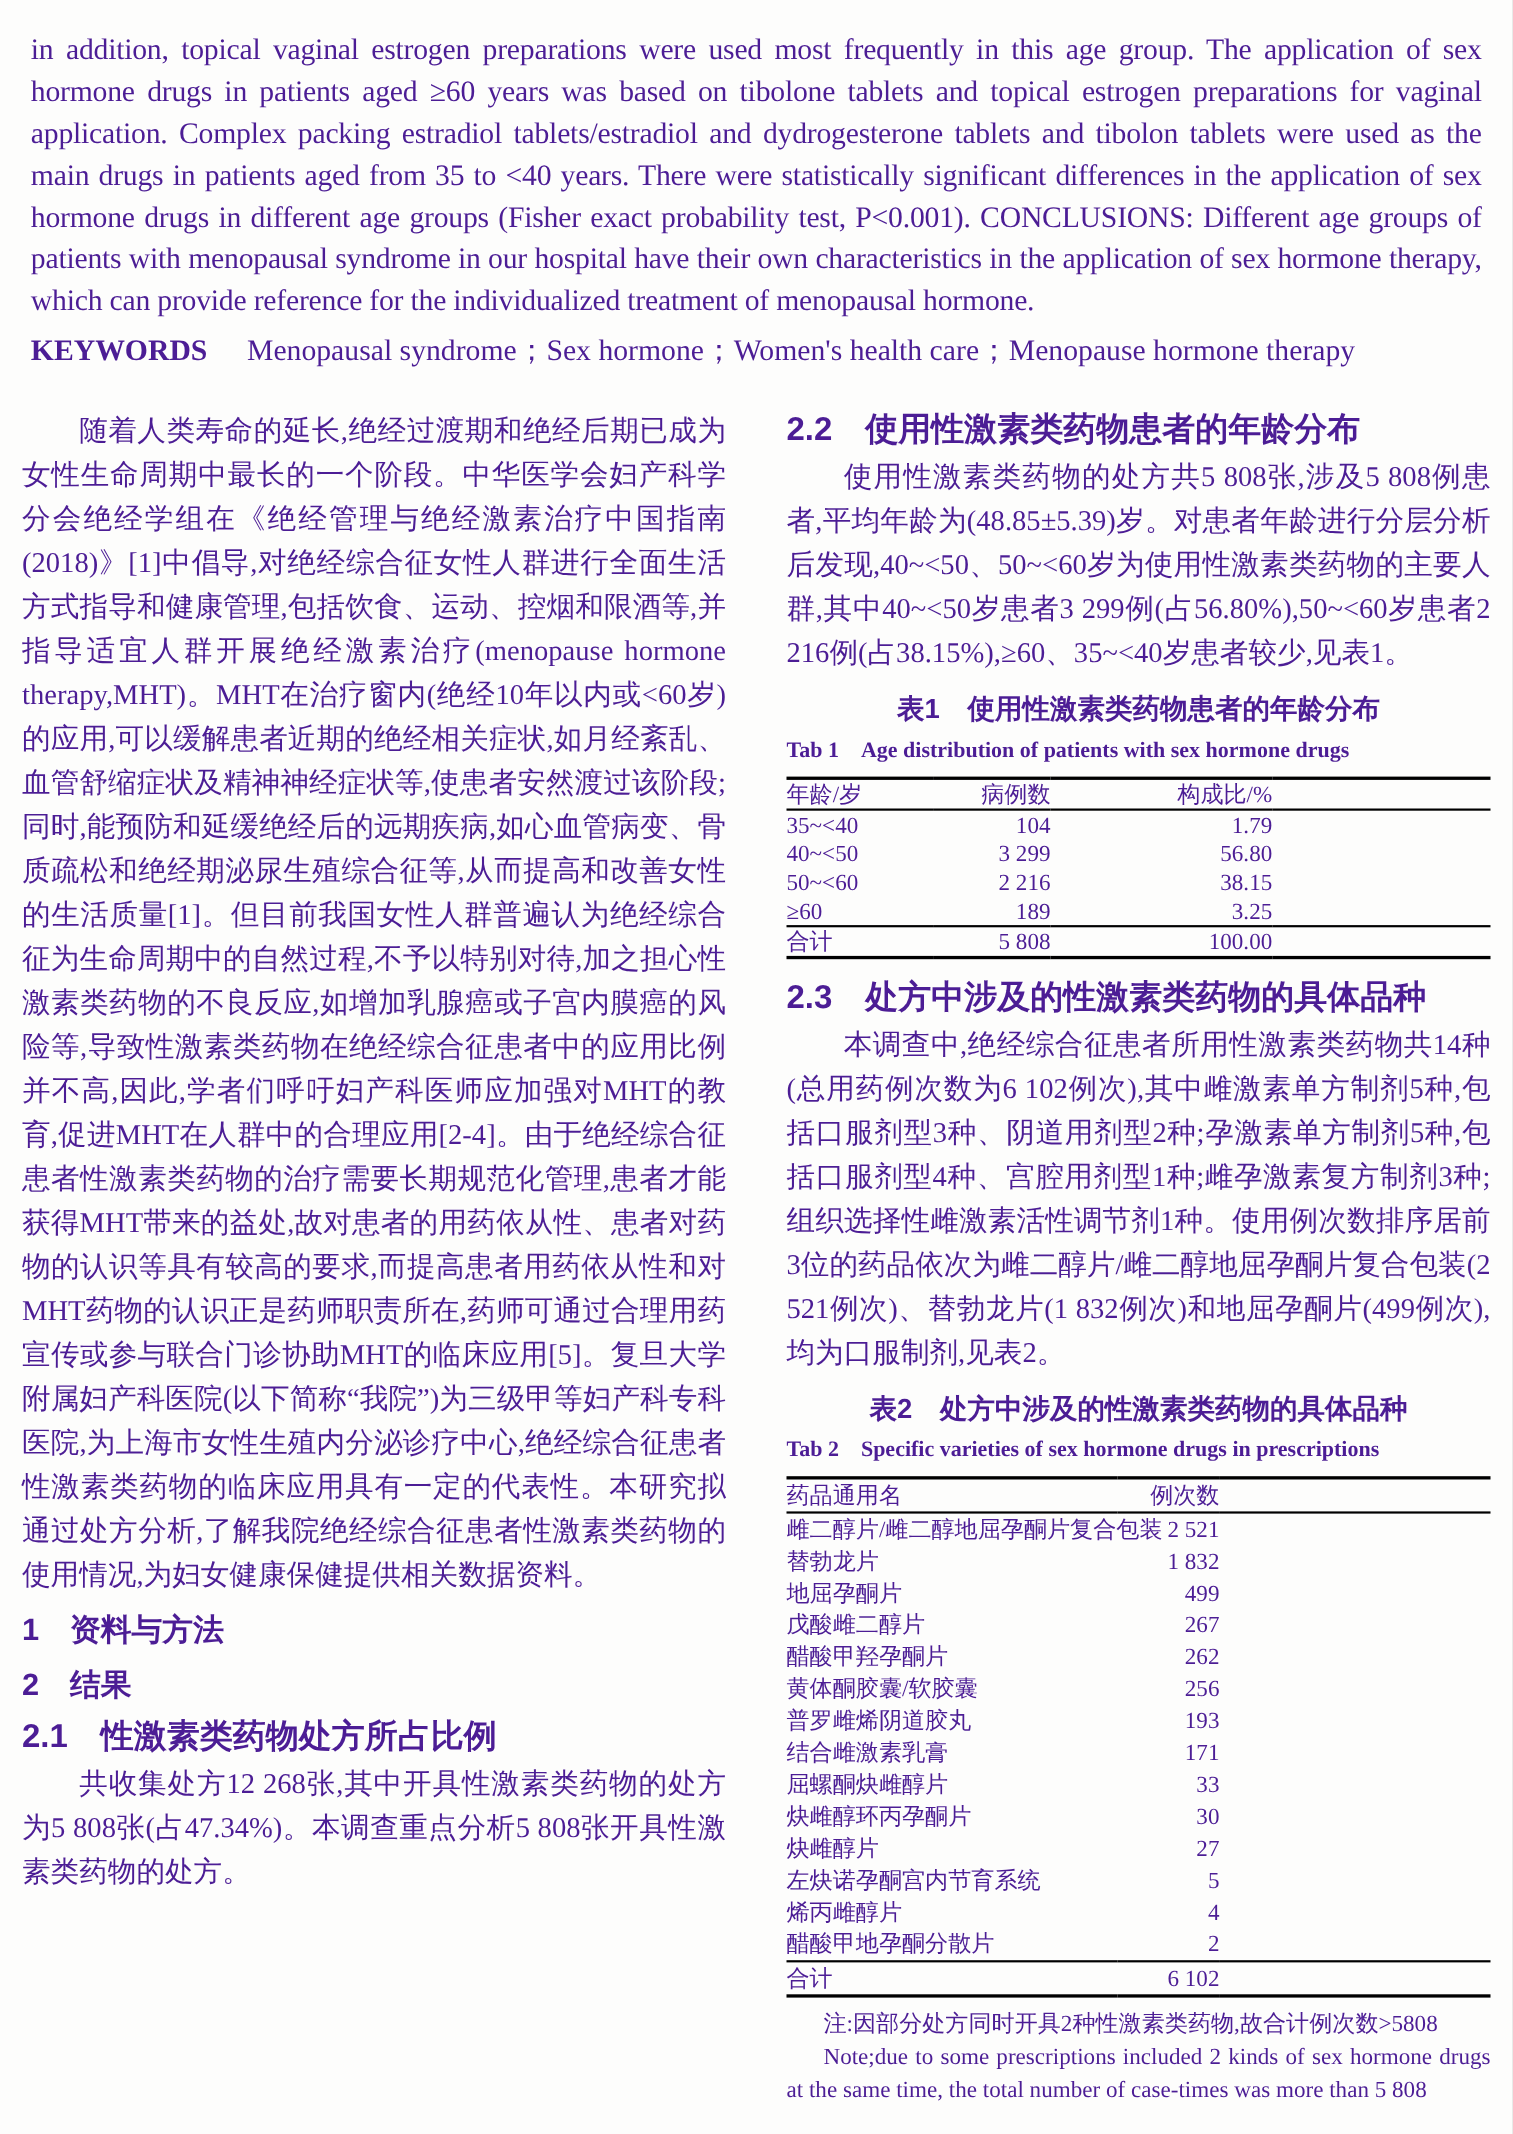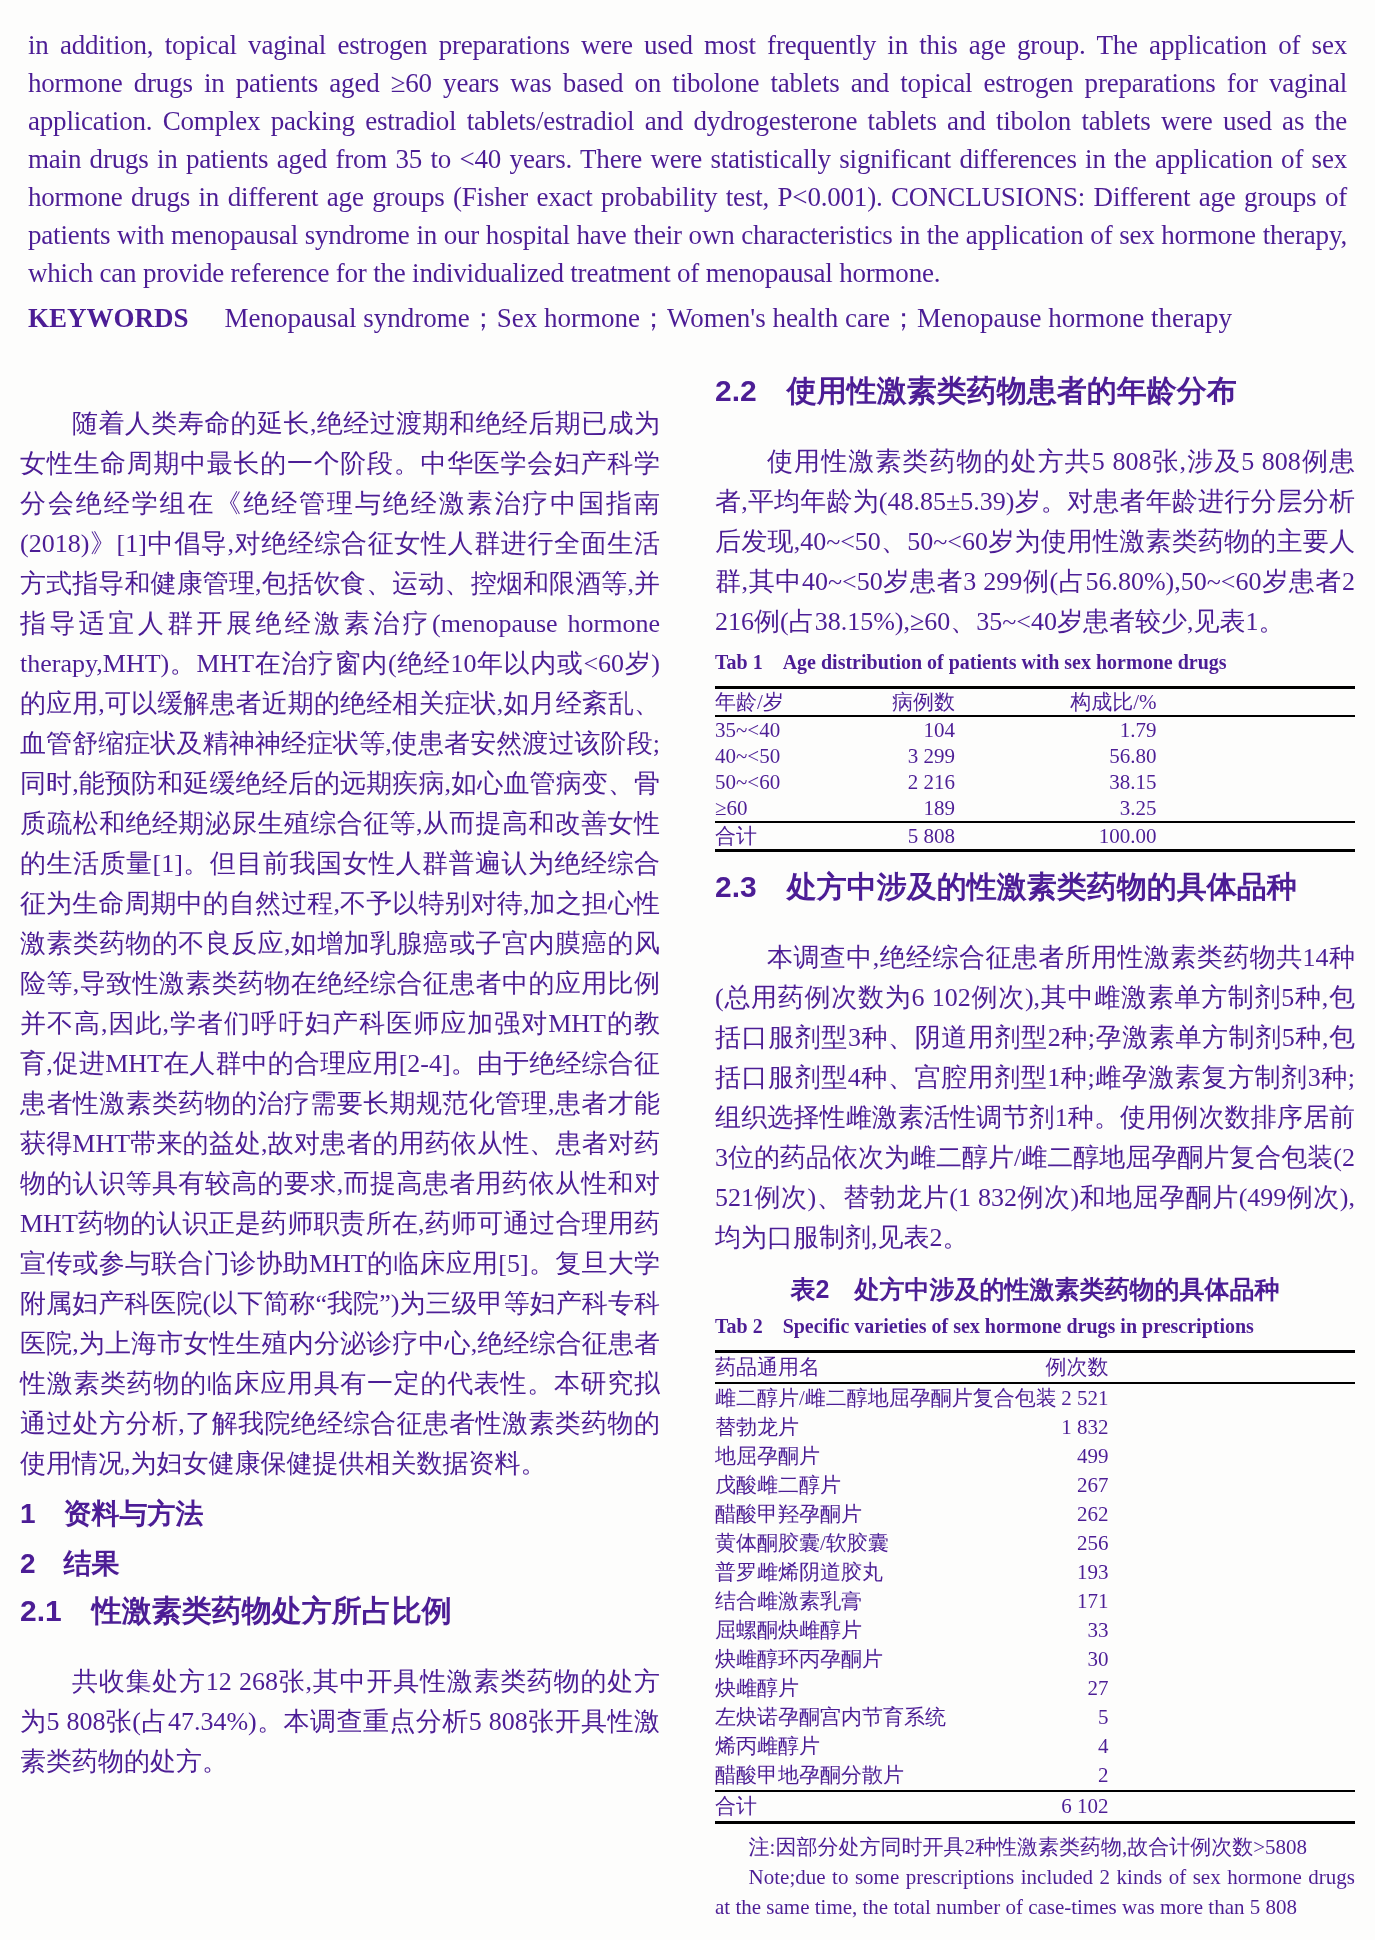--- a/index.html
+++ b/index.html
@@ -14,21 +14,21 @@
   .abstract {
     font-size:27px; line-height:38px; text-align:justify;
     letter-spacing:-0.2px; margin:0 8px;
   }
   .kwline { font-size:27px; line-height:36px; margin:8px 8px 0 8px; }
   .kw-label { font-weight:bold; margin-right:36px; }
   
   .columns { display:flex; gap:55px; margin-top:36px; }
   .col { width:640px; flex:0 0 640px; }
   .cn { font-size:26px; line-height:40px; text-align:justify; margin:0; }
-  .indent { text-indent:2em;margin-top:32px; }
+  .indent { text-indent:2em; }
   .h-l1 {
     font-family:"Liberation Sans", sans-serif; font-weight:bold;
     font-size:28px; line-height:40px; margin:10px 0 6px 0;
   }
   .h-l2 {
     font-family:"Liberation Sans", sans-serif; font-weight:bold;
     font-size:30px; line-height:38px; margin:8px 0 4px 0;
   }
   .h-l2.first { margin-top:0; }
   
@@ -75,20 +75,21 @@
 
       <div class="h-l1">2　结果</div>
       <div class="h-l2">2.1　性激素类药物处方所占比例</div>
       <p class="cn indent">共收集处方12 268张,其中开具性激素类药物的处方为5 808张(占47.34%)。本调查重点分析5 808张开具性激素类药物的处方。</p>
     </div>
 
     <div class="col">
       <div class="h-l2 first">2.2　使用性激素类药物患者的年龄分布</div>
       <p class="cn indent">使用性激素类药物的处方共5 808张,涉及5 808例患者,平均年龄为(48.85±5.39)岁。对患者年龄进行分层分析后发现,40~&lt;50、50~&lt;60岁为使用性激素类药物的主要人群,其中40~&lt;50岁患者3 299例(占56.80%),50~&lt;60岁患者2 216例(占38.15%),≥60、35~&lt;40岁患者较少,见表1。</p>
 
+      <div class="cap-cn">表1　使用性激素类药物患者的年龄分布</div>
       <div class="cap-en">Tab 1　Age distribution of patients with sex hormone drugs</div>
 
       <table class="ptable t1">
         <colgroup>
             <col style="width:21%">
             <col style="width:16.5%">
             <col style="width:31.5%">
             <col style="width:31%">
           </colgroup>
         <thead>

